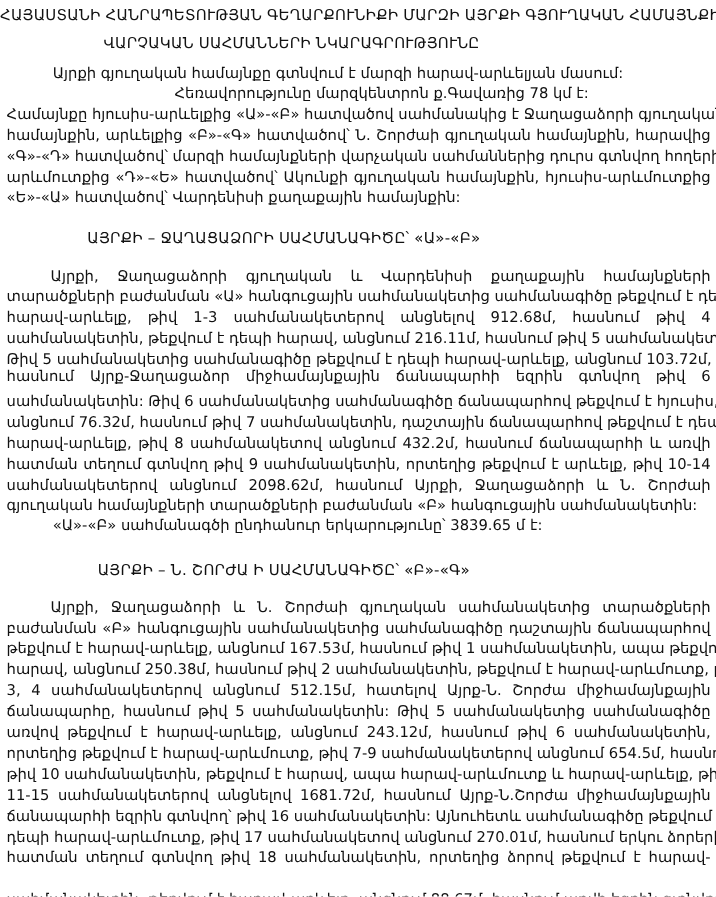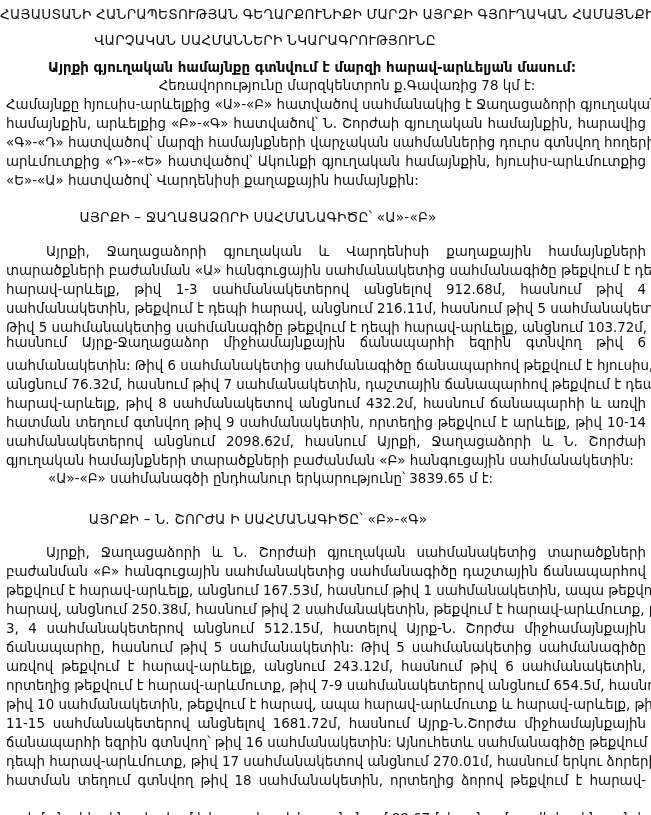--- a/index.html
+++ b/index.html
@@ -29,21 +29,21 @@
 </style>
 </head>
 <body>
 
 <div class="page">
 
   <div class="title" style="top:5px;">ՀԱՅԱՍՏԱՆԻ ՀԱՆՐԱՊԵՏՈՒԹՅԱՆ ԳԵՂԱՐՔՈՒՆԻՔԻ ՄԱՐԶԻ ԱՅՐՔԻ  ԳՅՈՒՂԱԿԱՆ ՀԱՄԱՅՆՔԻ</div>
   <div class="title" style="top:31px;">ՎԱՐՉԱԿԱՆ   ՍԱՀՄԱՆՆԵՐԻ ՆԿԱՐԱԳՐՈՒԹՅՈՒՆԸ</div>
 
   <div>
-    <div class="line ind2" style="top:58px;font-weight:bold;">Այրքի  գյուղական համայնքը  գտնվում է մարզի հարավ-արևելյան մասում:</div>
+    <div class="line ind2" style="top:58px;">Այրքի  գյուղական համայնքը  գտնվում է մարզի հարավ-արևելյան մասում:</div>
     <div class="line ind2" style="top:76px;text-align:center;">Հեռավորությունը մարզկենտրոն ք.Գավառից  78 կմ  է:</div>
     <div class="line just" style="top:95px;">Համայնքը հյուսիս-արևելքից «Ա»-«Բ» հատվածով սահմանակից է Ջաղացաձորի գյուղական</div>
     <div class="line just" style="top:114px;">համայնքին, արևելքից «Բ»-«Գ» հատվածով՝ Ն. Շորժաի գյուղական համայնքին, հարավից</div>
     <div class="line just" style="top:133px;">«Գ»-«Դ» հատվածով՝ մարզի համայնքների վարչական սահմաններից դուրս գտնվող հողերին,</div>
     <div class="line just" style="top:152px;">արևմուտքից «Դ»-«Ե» հատվածով՝ Ակունքի   գյուղական համայնքին, հյուսիս-արևմուտքից</div>
     <div class="line" style="top:171px;">«Ե»-«Ա» հատվածով՝ Վարդենիսի  քաղաքային համայնքին:</div>
   </div>
 
   <div class="heading" style="top:208px;">ԱՅՐՔԻ – ՋԱՂԱՑԱՁՈՐԻ ՍԱՀՄԱՆԱԳԻԾԸ՝ «Ա»-«Բ»</div>
 

